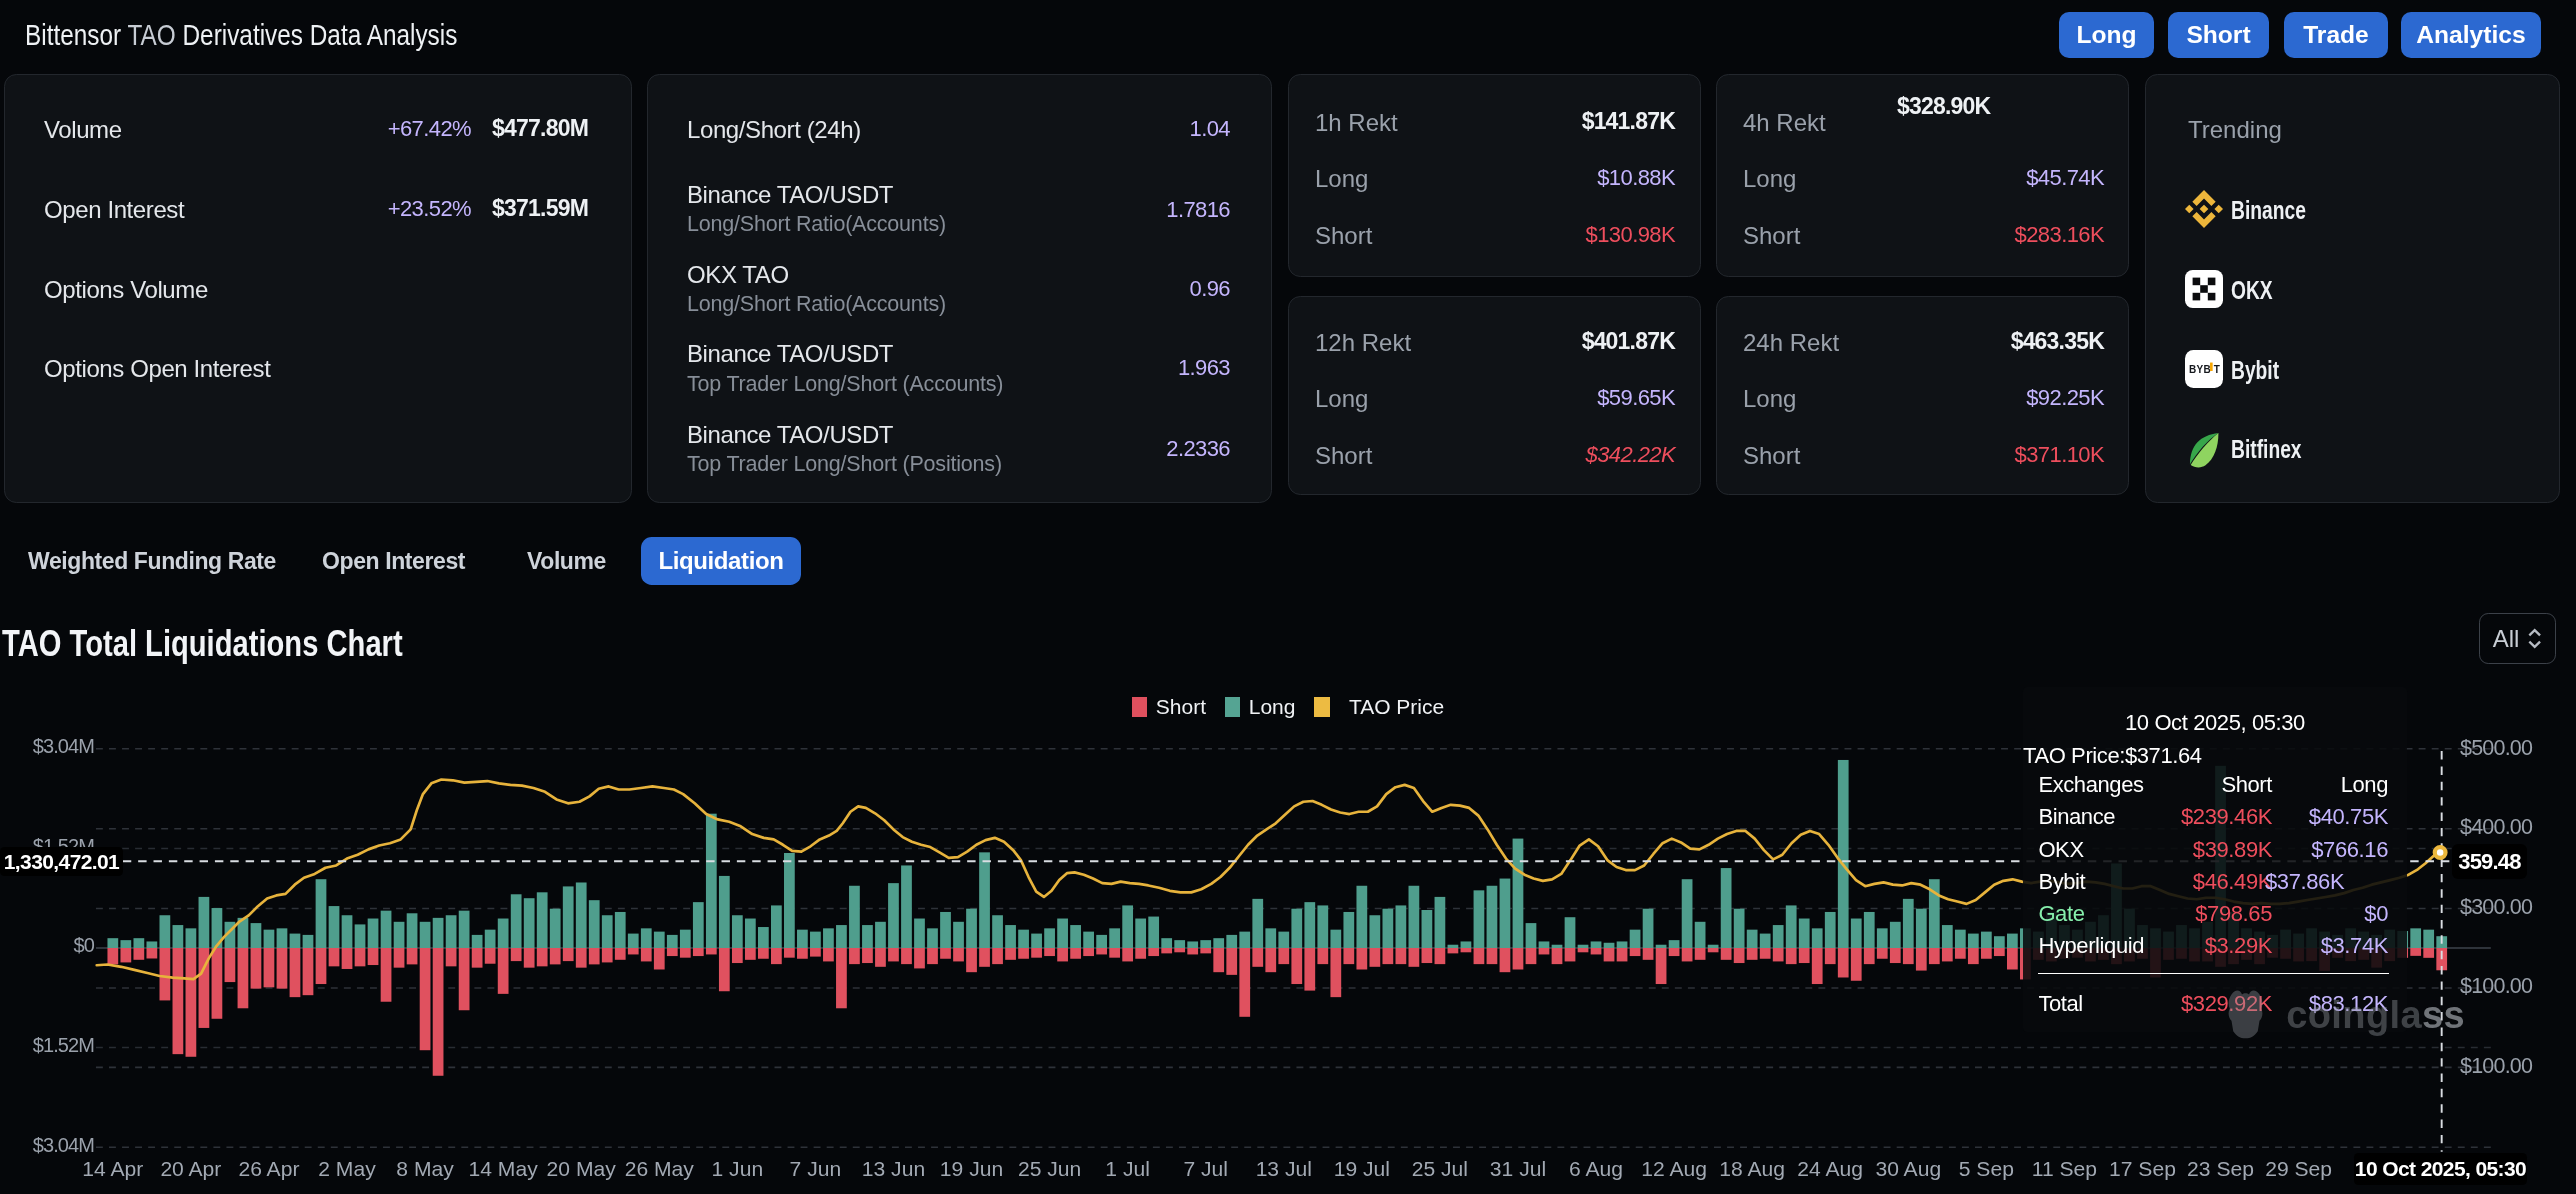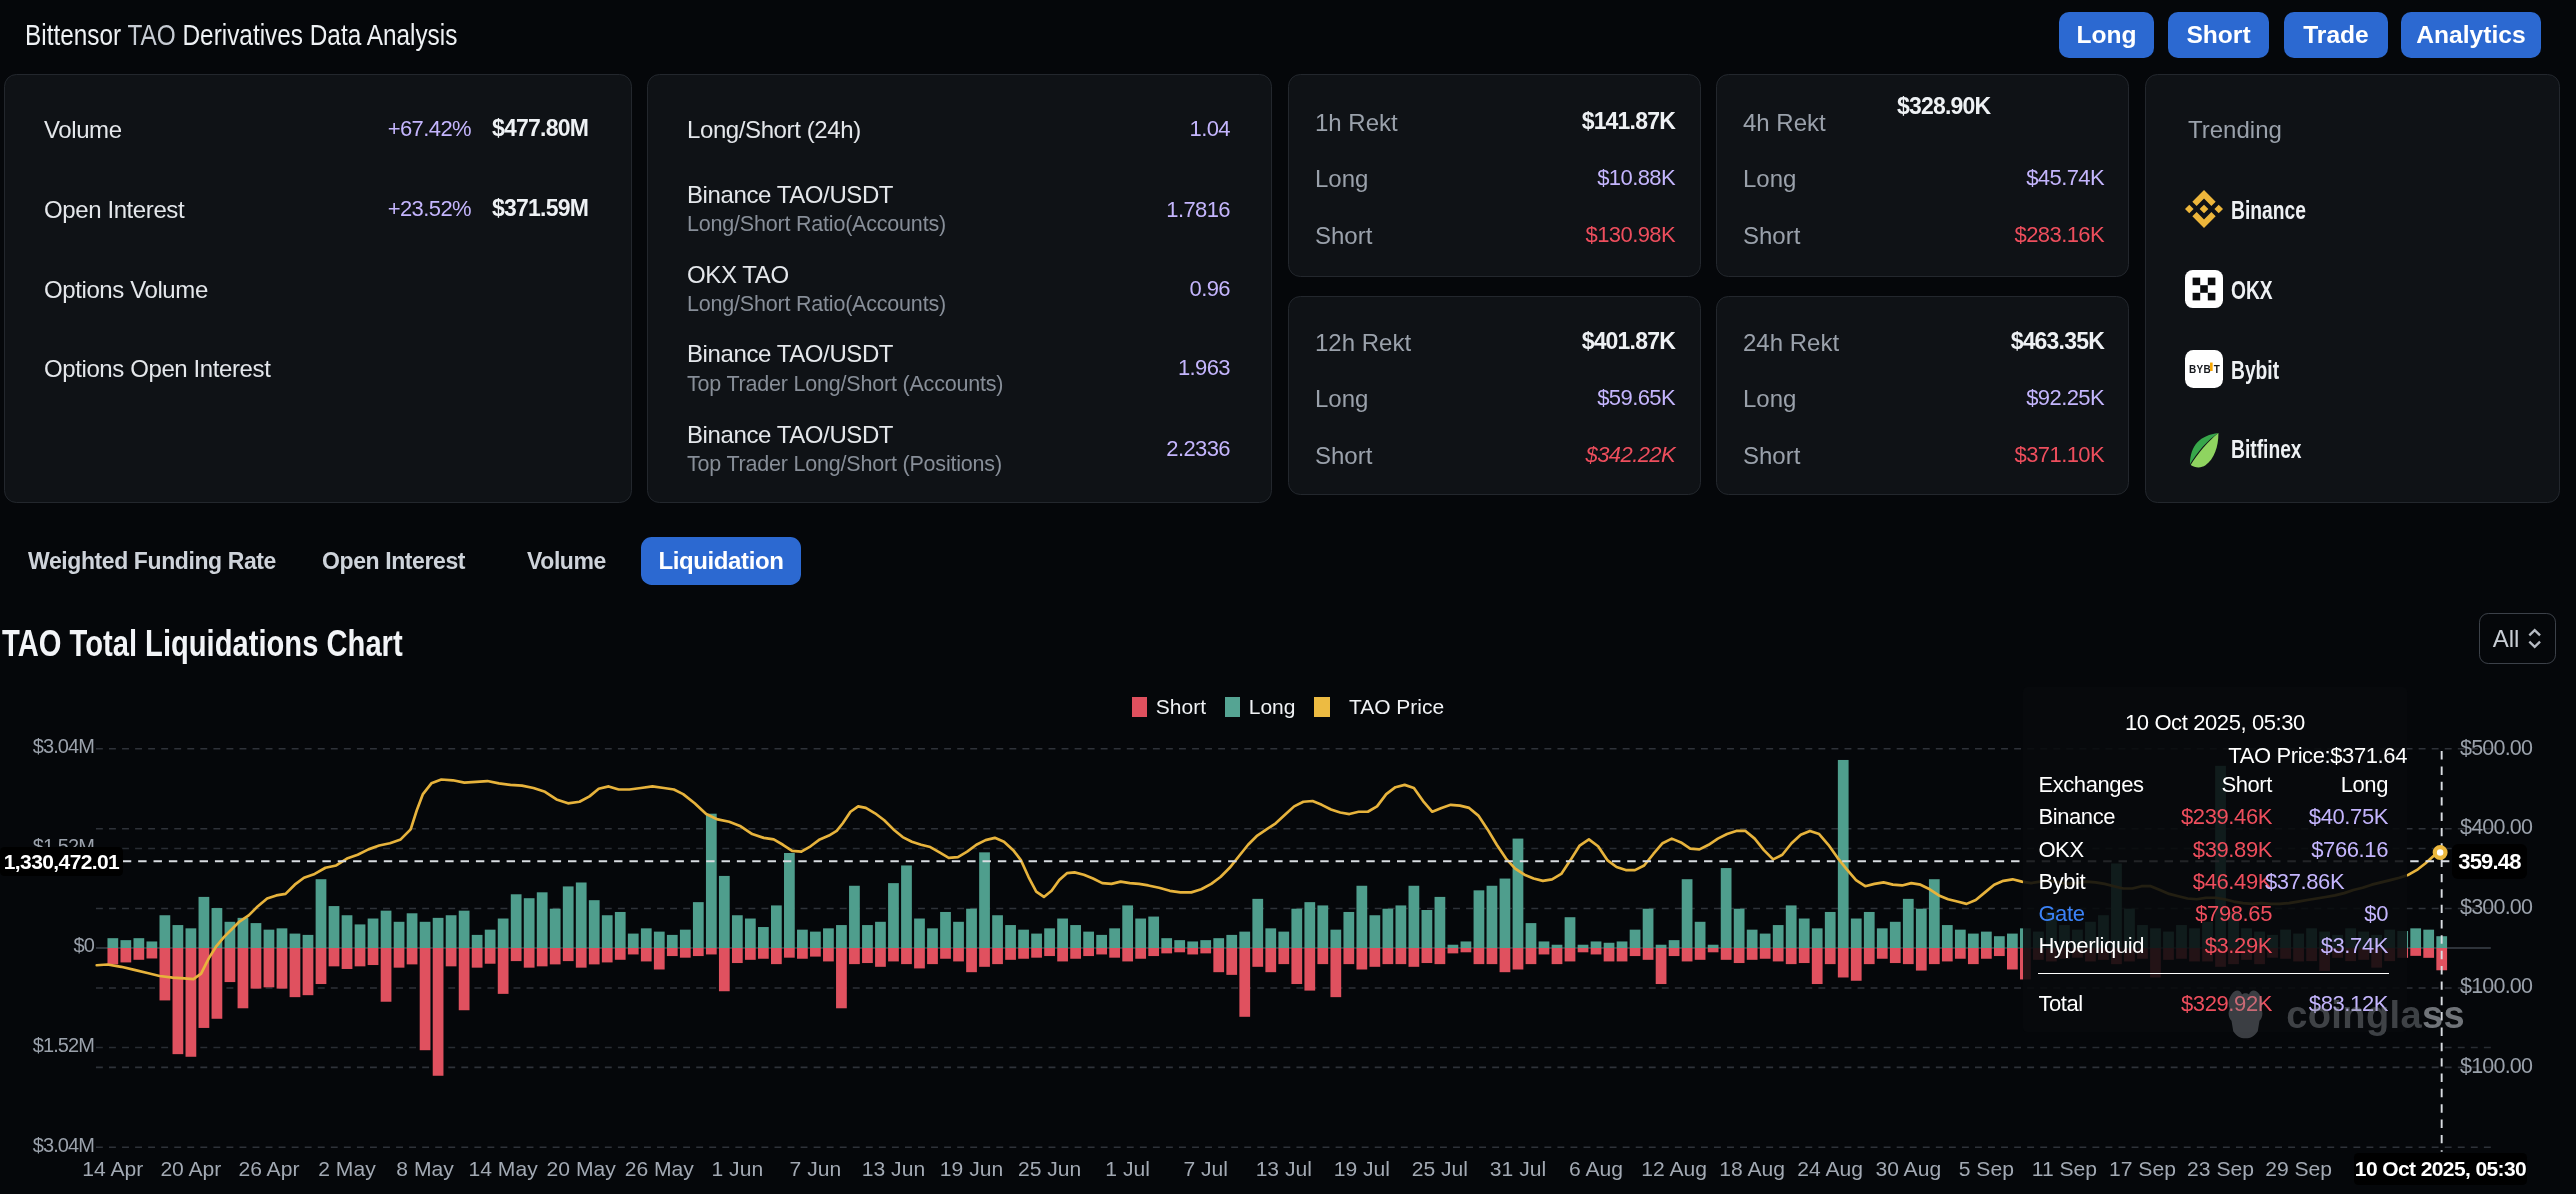--- a/index.html
+++ b/index.html
@@ -571,34 +571,34 @@
 <div class="abs grey" style="left:2460px;top:895px;font-size:21.5px;letter-spacing:-0.8px;">$300.00</div>
 <div class="abs grey" style="left:2460px;top:974px;font-size:21.5px;letter-spacing:-0.8px;">$100.00</div>
 <div class="abs grey" style="left:2460px;top:1054px;font-size:21.5px;letter-spacing:-0.8px;text-align:right;">$100.00</div>
 
 <div class="abs" style="left:0px;top:847px;width:123px;height:29px;border-radius:4.6px;background:#000;color:#fff;font-weight:bold;font-size:21px;letter-spacing:-0.6px;display:flex;align-items:center;justify-content:center;">1,330,472.01</div>
 <div class="abs" style="left:2452px;top:844px;width:75px;height:35px;border-radius:6.1px;background:#000;color:#fff;font-weight:bold;font-size:22px;letter-spacing:-0.8px;display:flex;align-items:center;justify-content:center;">359.48</div>
 <div class="abs" style="left:2354px;top:1153px;width:173px;height:32px;border-radius:4.6px;background:#000;color:#fff;font-weight:bold;font-size:21px;white-space:nowrap;letter-spacing:-0.6px;display:flex;align-items:center;justify-content:center;">10 Oct 2025, 05:30</div>
 
 <div class="abs" style="left:2023px;top:687px;width:384px;height:345px;background:rgba(8,10,13,0.88);border-radius:4.6px;font-size:22px;letter-spacing:-0.4px;">
   <div style="position:absolute;top:23px;left:0;right:0;text-align:center;color:#fff;">10 Oct 2025, 05:30</div>
-  <div style="position:absolute;top:56px;left:0;right:0;text-align:right;color:#fff;">TAO Price:$371.64</div>
+  <div style="position:absolute;top:56px;left:0;right:0;text-align:left;color:#fff;">TAO Price:$371.64</div>
   <div style="position:absolute;top:85px;left:15.4px;color:#fff;">Exchanges</div>
     <div style="position:absolute;top:85px;left:126px;width:123px;text-align:right;color:#fff;">Short</div>
     <div style="position:absolute;top:85px;left:242px;width:123px;text-align:right;color:#fff;">Long</div>
   <div style="position:absolute;top:117px;left:15.4px;color:#fff;">Binance</div>
     <div class="red" style="position:absolute;top:117px;left:126px;width:123px;text-align:right;">$239.46K</div>
     <div class="green" style="position:absolute;top:117px;left:242px;width:123px;text-align:right;">$40.75K</div>
   <div style="position:absolute;top:150px;left:15.4px;color:#fff;">OKX</div>
     <div class="red" style="position:absolute;top:150px;left:126px;width:123px;text-align:right;">$39.89K</div>
     <div class="green" style="position:absolute;top:150px;left:242px;width:123px;text-align:right;">$766.16</div>
   <div style="position:absolute;top:182px;left:15.4px;color:#fff;">Bybit</div>
     <div class="red" style="position:absolute;top:182px;left:126px;width:123px;text-align:right;">$46.49K</div>
     <div class="green" style="position:absolute;top:182px;left:242px;width:123px;text-align:left;">$37.86K</div>
-  <div style="position:absolute;top:214px;left:15.4px;color:#3b82f6;">Gate</div>
+  <div style="position:absolute;top:214px;left:15.4px;color:#86efac;">Gate</div>
     <div class="red" style="position:absolute;top:214px;left:126px;width:123px;text-align:right;">$798.65</div>
     <div class="green" style="position:absolute;top:214px;left:242px;width:123px;text-align:right;">$0</div>
   <div style="position:absolute;top:246px;left:15.4px;color:#fff;">Hyperliquid</div>
     <div class="red" style="position:absolute;top:246px;left:126px;width:123px;text-align:right;">$3.29K</div>
     <div class="green" style="position:absolute;top:246px;left:242px;width:123px;text-align:right;">$3.74K</div>
   <div style="position:absolute;top:286px;left:15.4px;width:351px;border-top:1.5px solid #fff;"></div>
   <div style="position:absolute;top:304px;left:15.4px;color:#fff;">Total</div>
     <div class="red" style="position:absolute;top:304px;left:126px;width:123px;text-align:right;">$329.92K</div>
     <div class="green" style="position:absolute;top:304px;left:242px;width:123px;text-align:right;">$83.12K</div>
 </div>

